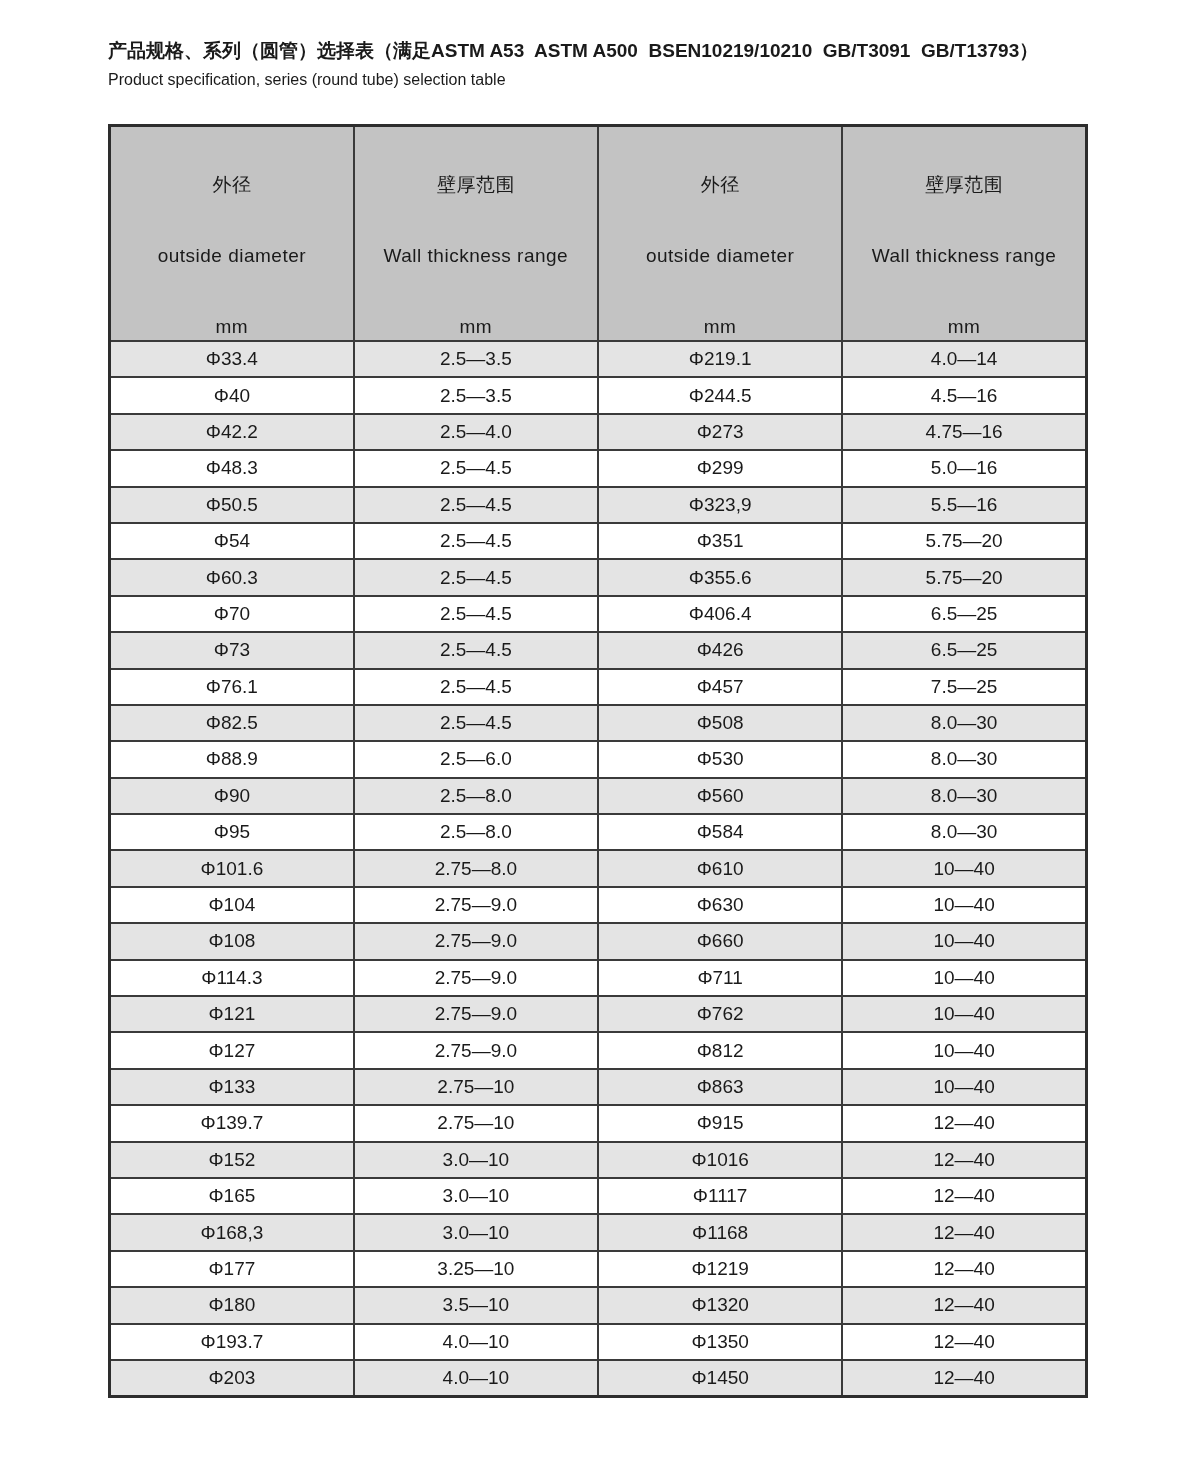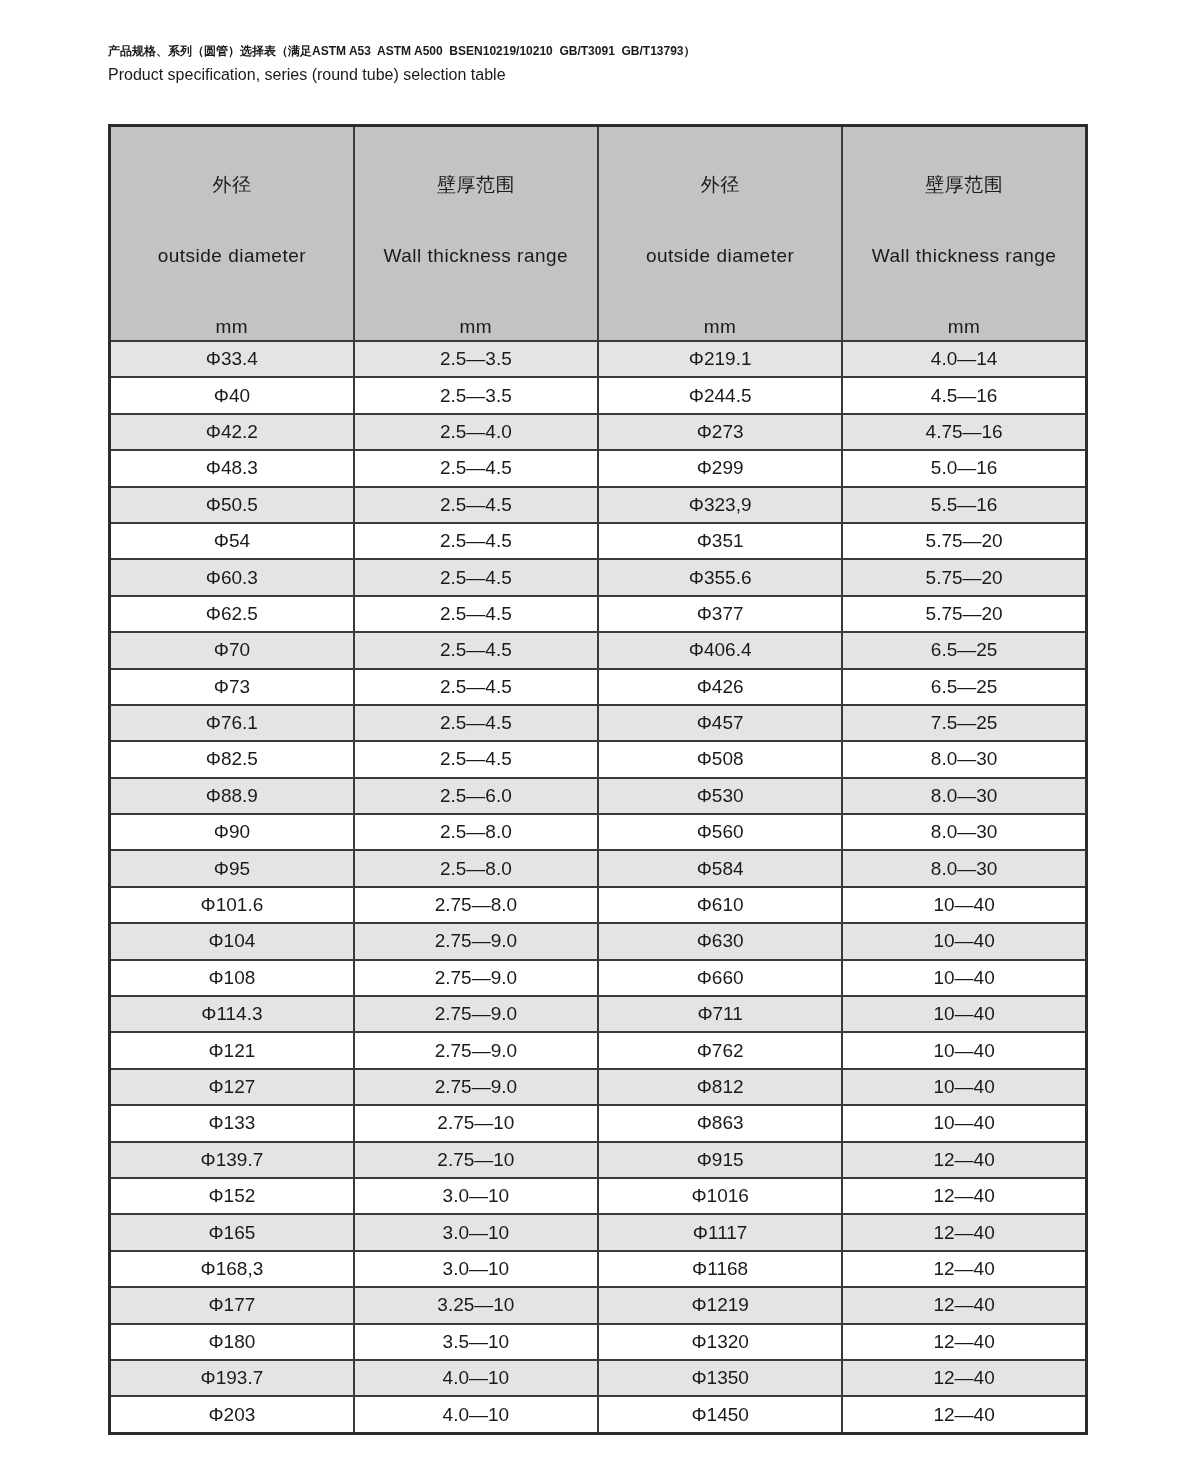--- a/index.html
+++ b/index.html
@@ -17,30 +17,31 @@
     box-sizing: border-box;
     overflow: hidden;
   }
   .title-block {
     position: absolute;
     left: 108px;
     top: 38px;
     width: 1000px;
   }
   .title {
-    font-size: 12px;
+    font-size: 19px;
     font-weight: 600;
     line-height: 26px;
     white-space: pre;
     color: var(--text, #1a1a1a);
   }
   .subtitle {
     font-size: 16px;
     font-weight: 400;
     line-height: 22px;
+    margin-top: 5px;
     color: var(--text, #1a1a1a);
   }
   table.spec-table {
     position: absolute;
     left: 108px;
     top: 124px;
     width: 980px;
     border-collapse: collapse;
     table-layout: fixed;
     border: 3px solid var(--border-outer, #2d2d2d);
@@ -143,26 +144,20 @@
           <td>Φ351</td>
           <td>5.75—20</td>
         </tr>
         <tr>
           <td>Φ60.3</td>
           <td>2.5—4.5</td>
           <td>Φ355.6</td>
           <td>5.75—20</td>
         </tr>
         <tr>
-          <td>Φ62.5</td>
-          <td>2.5—4.5</td>
-          <td>Φ377</td>
-          <td>5.75—20</td>
-        </tr>
-        <tr>
           <td>Φ70</td>
           <td>2.5—4.5</td>
           <td>Φ406.4</td>
           <td>6.5—25</td>
         </tr>
         <tr>
           <td>Φ73</td>
           <td>2.5—4.5</td>
           <td>Φ426</td>
           <td>6.5—25</td>

